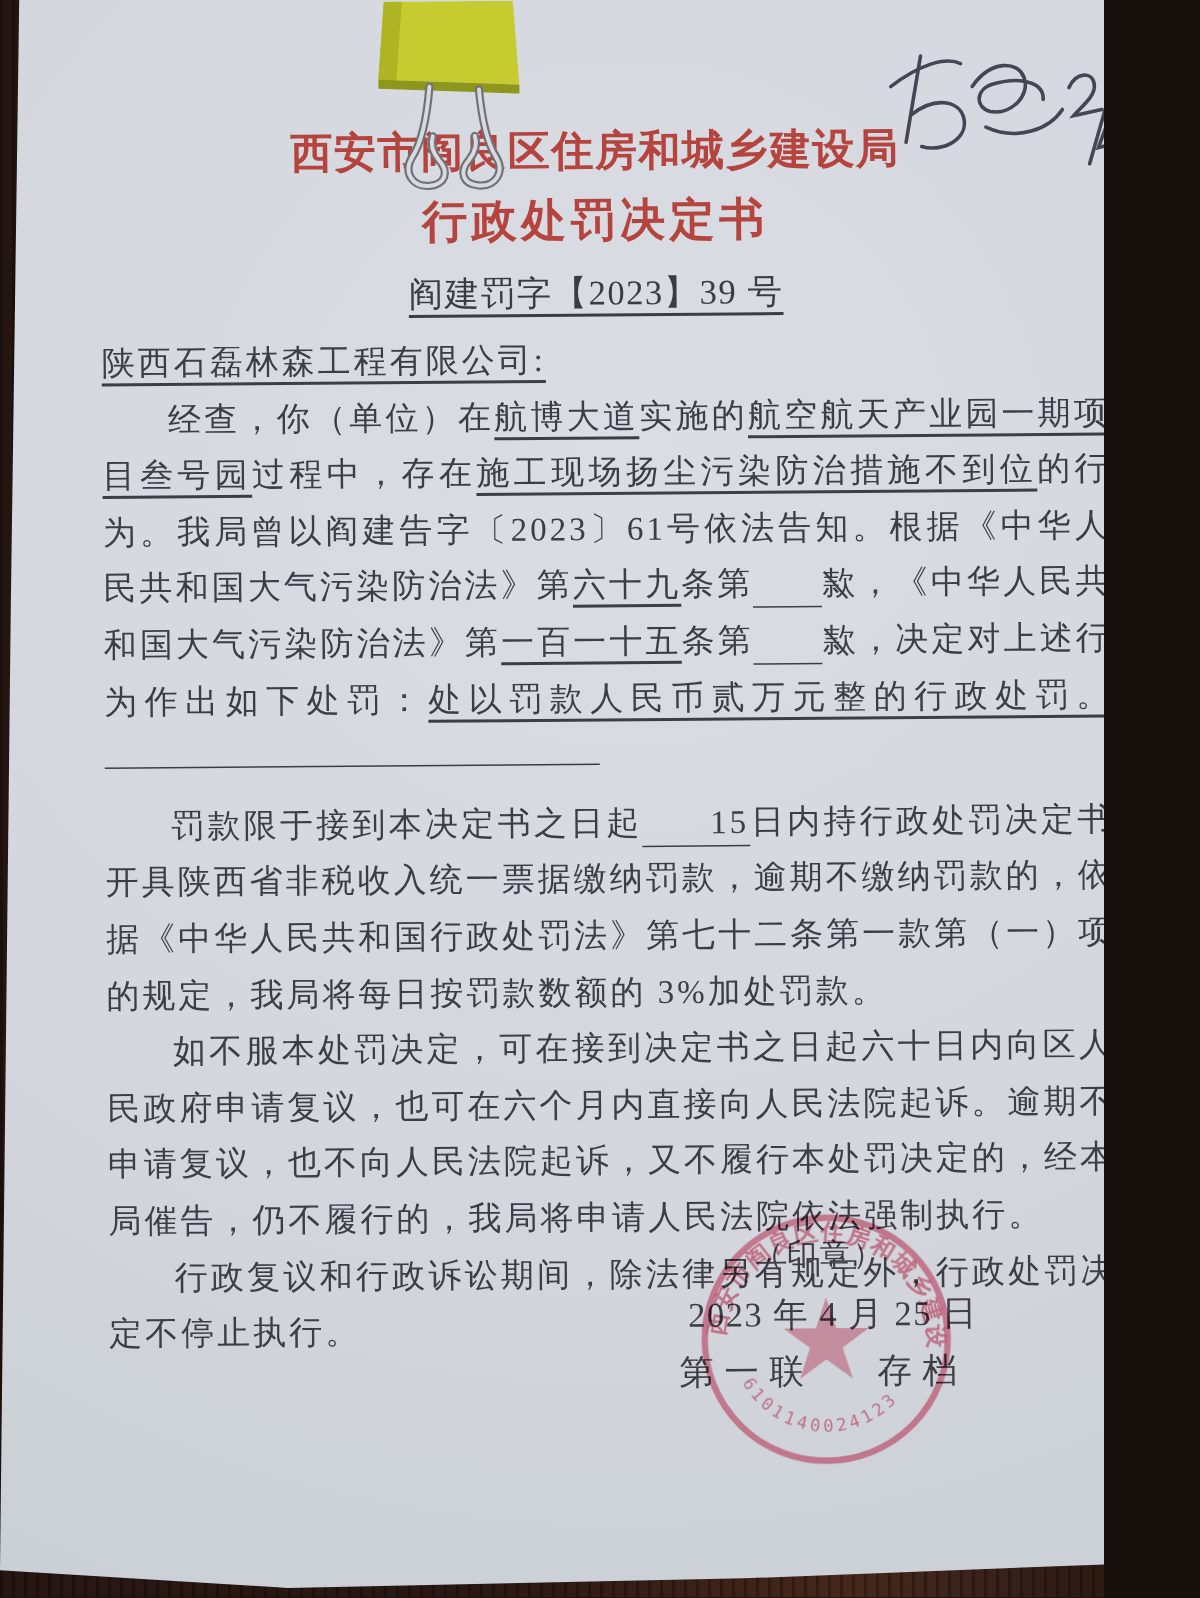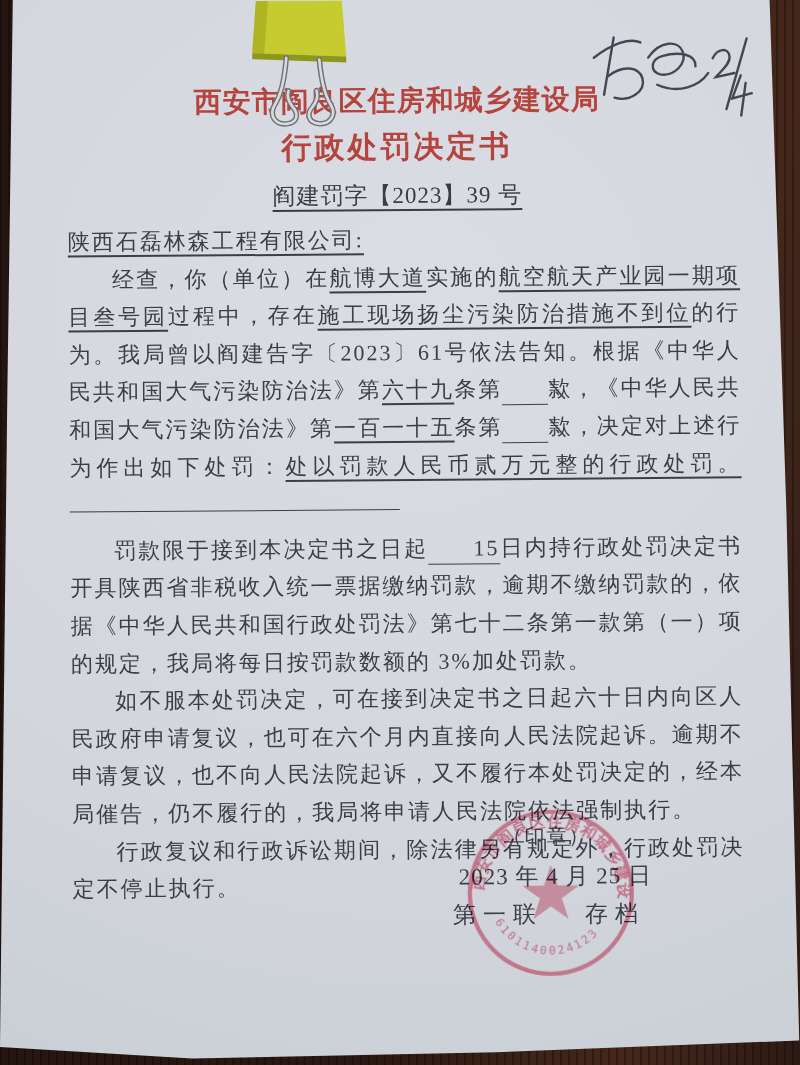--- a/index.html
+++ b/index.html
@@ -1,17 +1,17 @@
 <!DOCTYPE html>
 <html><head>
 <meta charset="utf-8">
 <style>
   html,body{margin:0;padding:0;background:#17100d;}
   .stage{
-    position:relative;width:800px;height:1065px;overflow:hidden;
+    position:relative;width:736px;height:1065px;overflow:hidden;
     font-family:"Liberation Serif","DejaVu Serif",serif;
     background:
       repeating-linear-gradient(90deg, rgba(0,0,0,.28) 0 2px, rgba(0,0,0,0) 2px 8px),
       linear-gradient(100deg,#241511 0%,#2b1812 55%,#46281b 82%,#38211a 92%,#2c1a13 100%);
   }
   .paper{
     position:absolute;left:0;top:0;width:800px;height:1065px;
     clip-path:polygon(1.6% 0%, 96.2% 0%, 98.3% 48%, 99.9% 97.7%, 62% 98.8%, 24% 99.4%, 0% 98.3%, 0.9% 38%);
     background:
       radial-gradient(130% 90% at 52% 28%, #dadee4 0%, #d3d7dd 55%, #cbcfd6 85%, #c4c8cf 100%);

